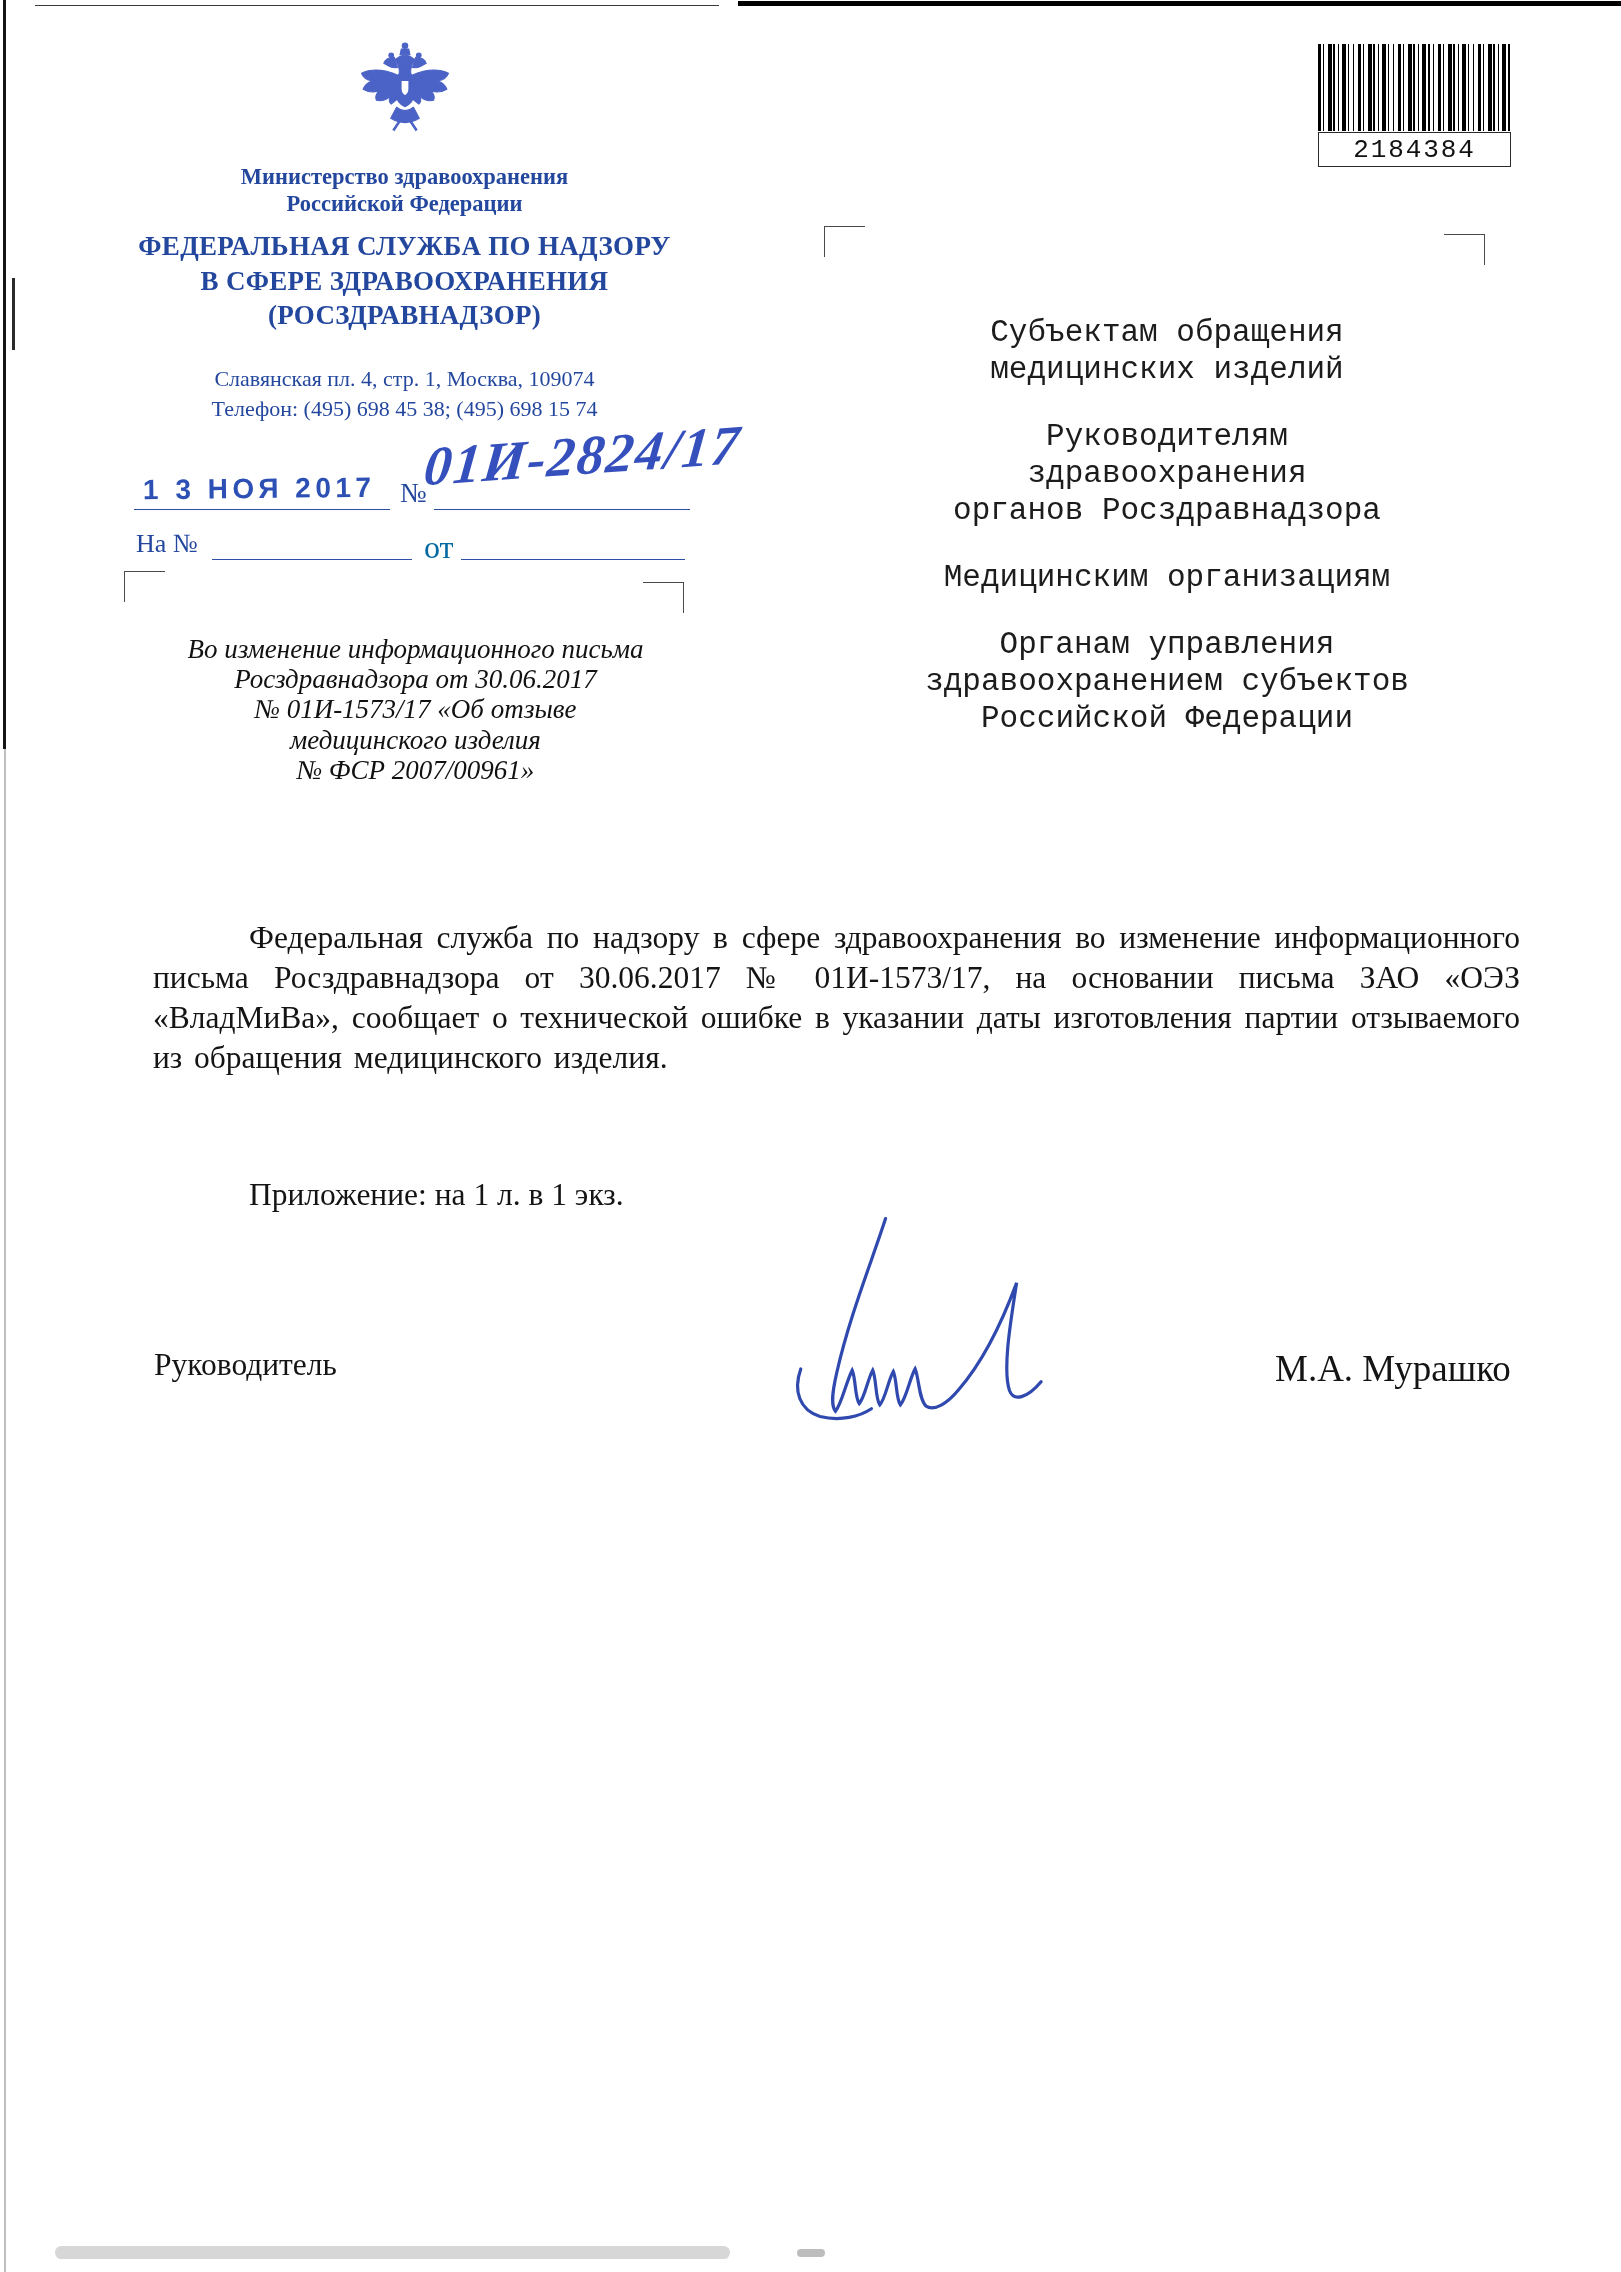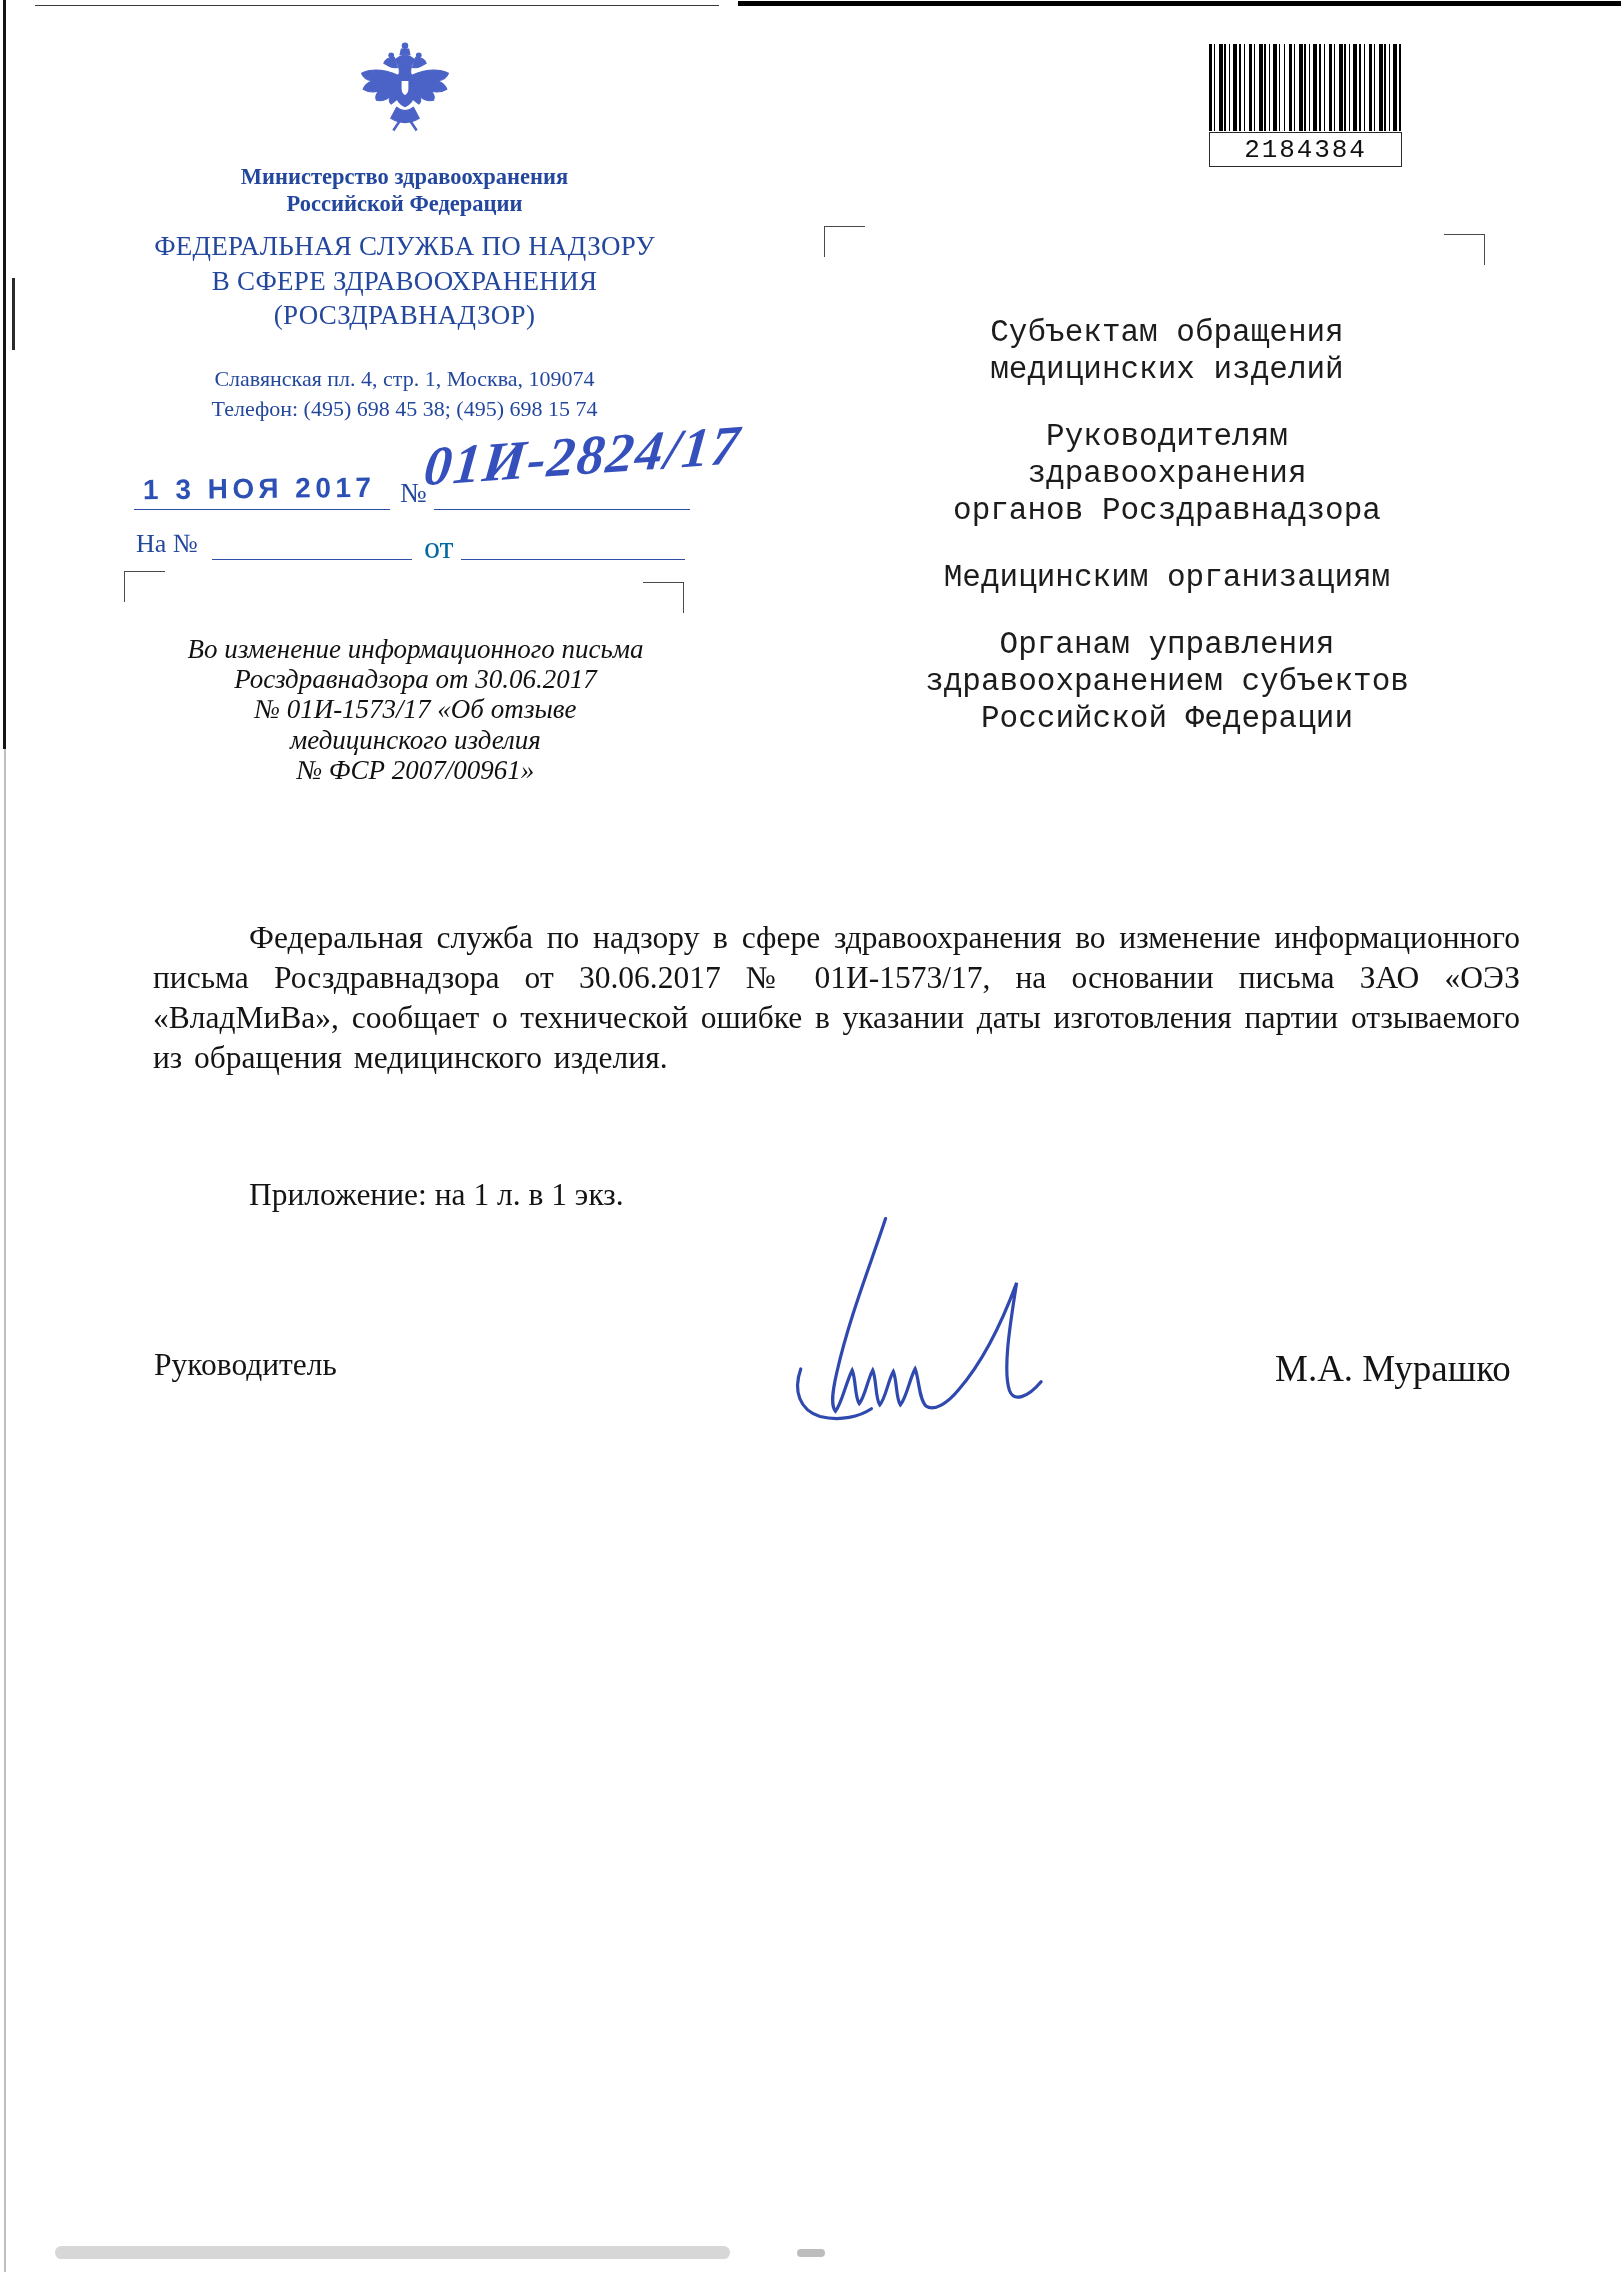--- a/index.html
+++ b/index.html
@@ -28,21 +28,21 @@
   .mark.tr{border-top:1.9px solid #4a4a4a;border-right:1.9px solid #4a4a4a;}
   .mark-rec-left{left:824px;top:226px;}
   .mark-rec-right{left:1444px;top:234px;}
   .mark-sub-left{left:124px;top:571px;}
   .mark-sub-right{left:643px;top:582px;}
 
   
   .lh{position:absolute;left:125px;width:559px;text-align:center;color:#24479e;}
   .emblem{position:absolute;left:352px;top:31px;width:106px;height:127px;}
   .lh-ministry{top:163px;font-size:22.5px;font-weight:bold;line-height:1.22;}
-  .lh-service{top:229px;font-size:27px;font-weight:normal;line-height:1.28;letter-spacing:0.3px;}
+  .lh-service{top:229px;font-size:27px;font-weight:bold;line-height:1.28;letter-spacing:0.3px;}
   .lh-contact{top:364px;font-size:22px;line-height:1.38;}
 
   
   .blue-line{position:absolute;height:26px;border-bottom:1.9px solid #2d4fa8;}
   .line-date{left:134px;top:483px;width:256px;}
   .line-no{left:434px;top:483px;width:256px;}
   .line-na{left:212px;top:533px;width:200px;}
   .line-ot{left:461px;top:533px;width:224px;}
   .stamp-date{
     position:absolute;left:143px;top:473px;
@@ -52,21 +52,21 @@
   .no-symbol{position:absolute;left:400px;top:477px;font-size:28px;color:#24479e;}
   .hand-no{
     position:absolute;left:424px;top:424px;
     font-size:55px;font-style:italic;font-weight:600;color:#3550bd;
     letter-spacing:1.9px;transform:rotate(-4deg) skewX(-10deg);white-space:nowrap;
   }
   .na-label{position:absolute;left:136px;top:529px;font-size:26px;color:#24479e;}
   .ot-label{position:absolute;left:424px;top:529px;font-size:32px;color:#0369a1;}
 
   
-  .barcode-wrap{position:absolute;left:1209px;top:44px;width:193px;}
+  .barcode-wrap{position:absolute;left:1318px;top:44px;width:193px;}
   .barcode-bars{
     width:193px;height:87px;
     background:repeating-linear-gradient(90deg,
       #000 0 3.2px,#fff 3.2px 5.1px,#000 5.1px 6.4px,#fff 6.4px 9.6px,
       #000 9.6px 14px,#fff 14px 15.4px,#000 15.4px 16.7px,#fff 16.7px 20px,
       #000 20px 21px,#fff 21px 24.4px,#000 24.4px 28px,#fff 28px 30px,
       #000 30px 31.5px,#fff 31.5px 35px,#000 35px 36px,#fff 36px 40px);
   }
   .barcode-num{
     margin-top:1.3px;border:1.3px solid #2a2a2a;background:#fff;

